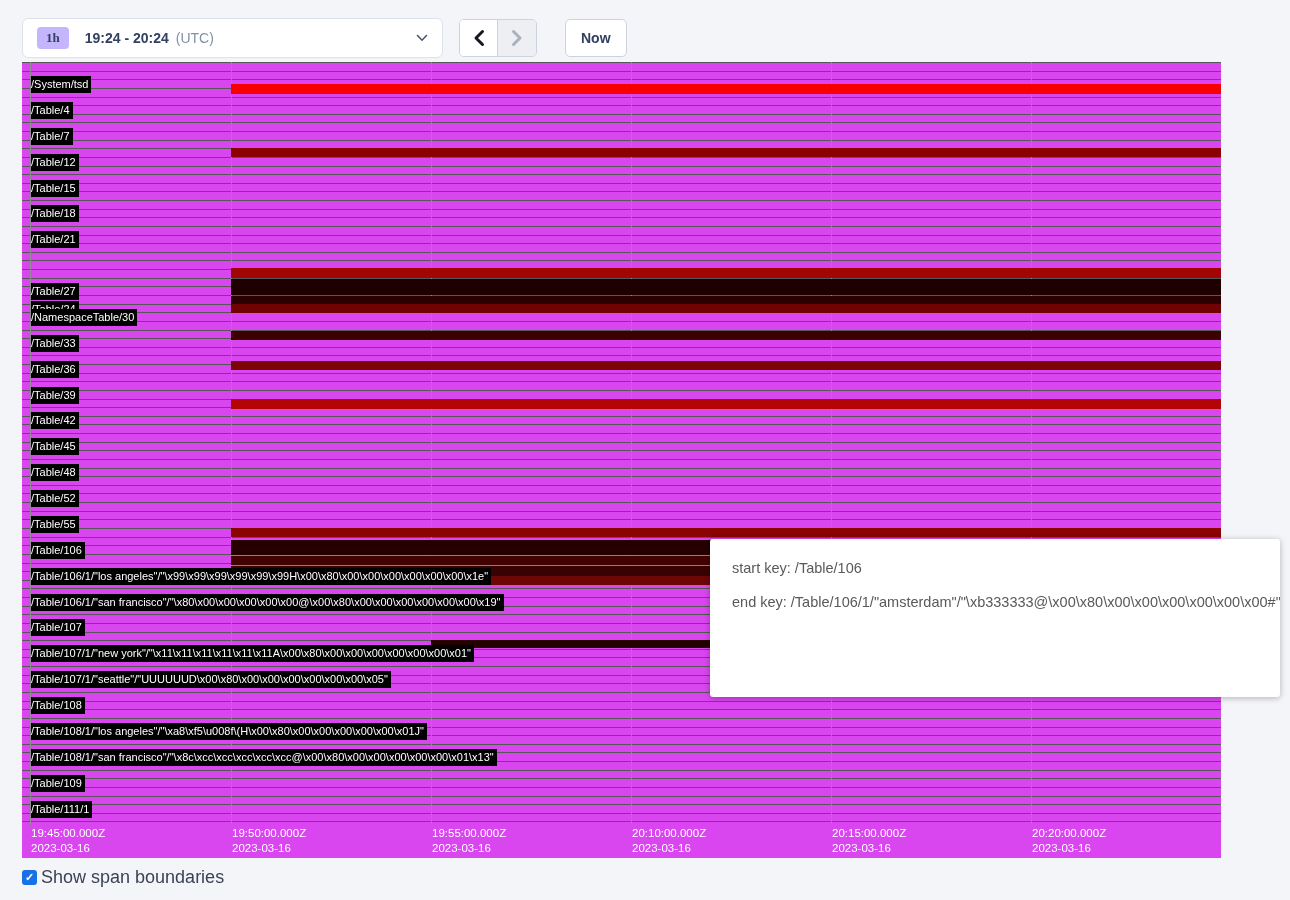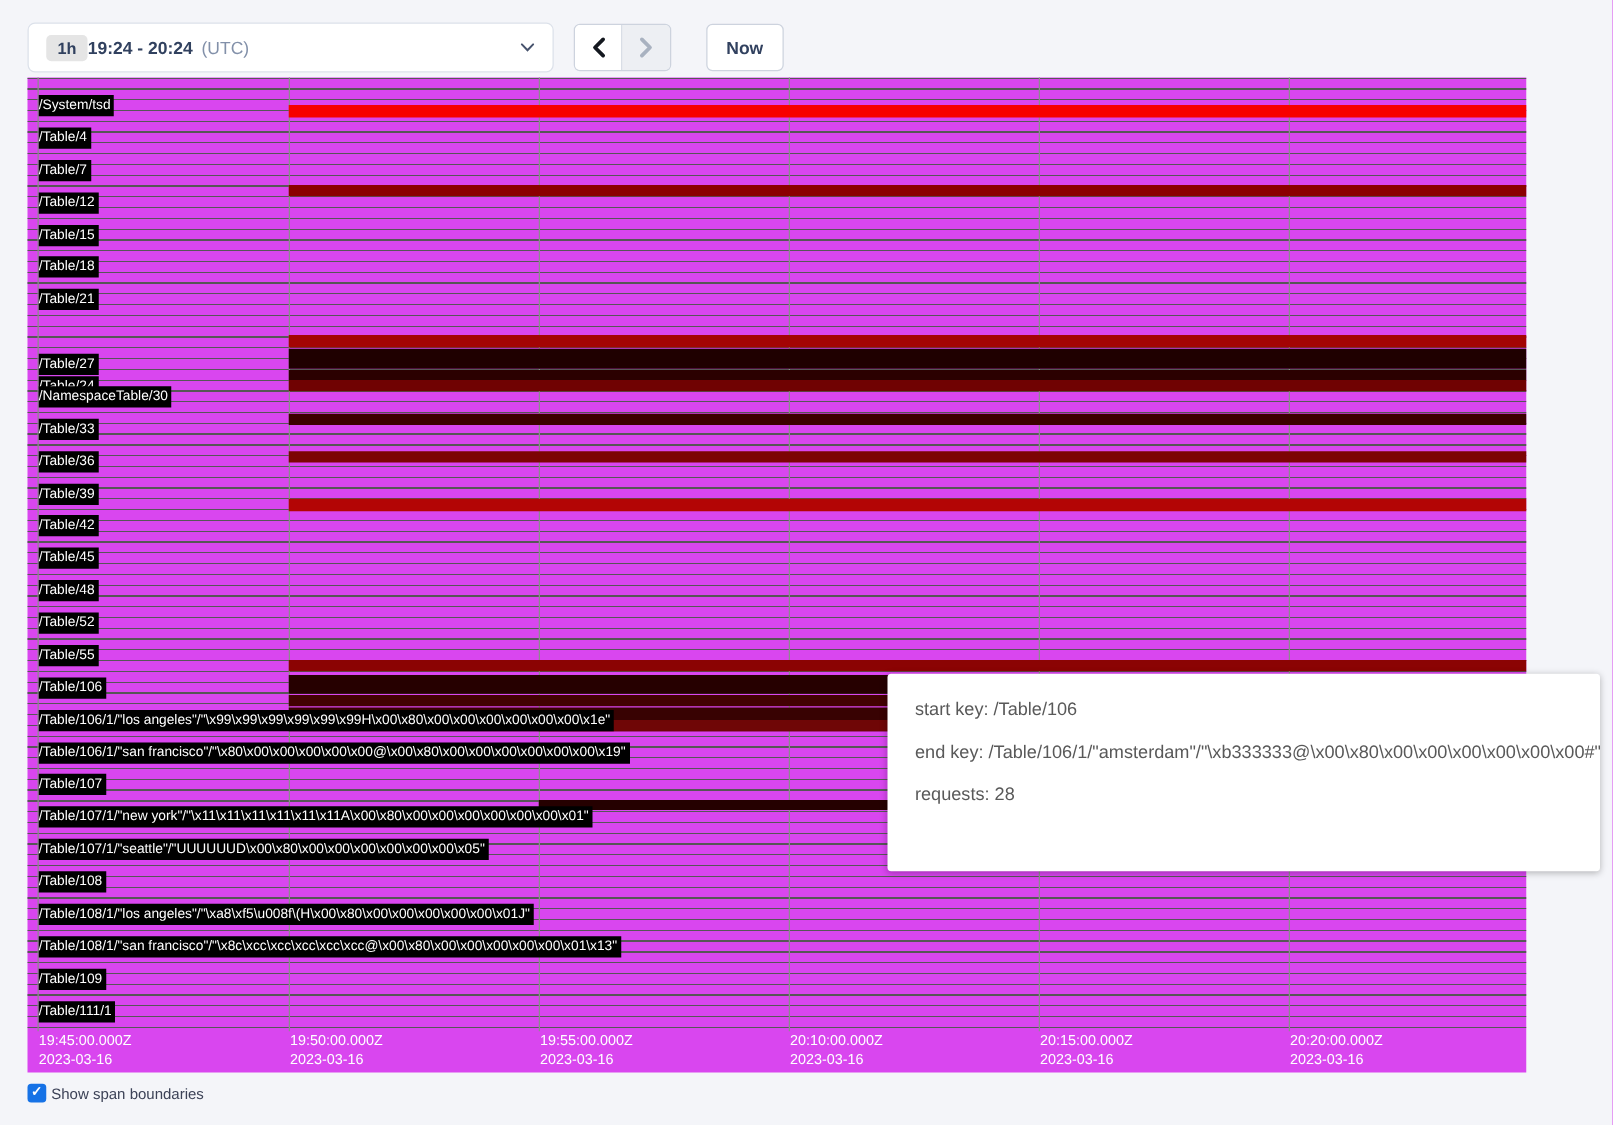--- a/index.html
+++ b/index.html
@@ -11,22 +11,22 @@
   }
 
   
   .toolbar { position: absolute; top: 18px; left: 22px; display: flex; align-items: center; }
   .range-select {
     width: 421px; height: 40px; background: #fff;
     border: 1px solid #dce1ea; border-radius: 6px;
     display: flex; align-items: center; padding: 0 14px; cursor: pointer;
   }
   .duration-badge {
-    background: #e5e5e5; color: #31415f; font-weight: bold; font-size: 13px;
-    border-radius: 4px; padding: 3px 9px; 
+    background: #c4b5fd; color: #31415f; font-weight: bold; font-size: 13px;
+    border-radius: 4px; padding: 3px 9px; margin-right: 16px; font-family: Liberation Serif, serif;
   }
   .range-text { color: #31415f; font-weight: bold; font-size: 14px; }
   .tz-text { color: #8290a9; font-weight: normal; font-size: 14px; margin-left: 7px; }
   .select-caret { margin-left: auto; display: flex; align-items: center; }
 
   .nav-group {
     display: flex; margin-left: 16px; border: 1px solid #cdd3de; border-radius: 5px;
     overflow: hidden; height: 38px;
   }
   .nav-btn { width: 38px; height: 100%; display: flex; align-items: center; justify-content: center; }
@@ -65,21 +65,21 @@
   }
   .tooltip-line { color: #595959; font-size: 14.5px; line-height: 34px; white-space: nowrap; }
 
   
   .footer { position: absolute; left: 22px; top: 867px; display: flex; align-items: center; }
   .checkbox {
     width: 15px; height: 15px; background: #1672e6; border-radius: 3px;
     color: #fff; font-size: 11px; font-weight: bold; text-align: center; line-height: 15px;
     cursor: pointer; flex: 0 0 auto;
   }
-  .checkbox-label { color: #3c4257; font-size: 12px; margin-left: 4px; }
+  .checkbox-label { color: #3c4257; font-size: 18px; margin-left: 4px; }
 </style>
 </head>
 <body>
 
 <div class="toolbar">
   <div class="range-select">
     <span class="duration-badge">1h</span>
     <span class="range-text">19:24 - 20:24</span>
     <span class="tz-text">(UTC)</span>
     <span class="select-caret">
@@ -188,20 +188,19 @@
         <div>20:20:00.000Z</div>
         <div>2023-03-16</div>
       </div>
     </div>
 </div>
 
 <div class="tooltip">
   <div id="tooltip-lines">
       <div class="tooltip-line">start key: /Table/106</div>
       <div class="tooltip-line">end key: /Table/106/1/"amsterdam"/"\xb333333@\x00\x80\x00\x00\x00\x00\x00\x00#"</div>
-      <div class="tooltip-line">requests: 28</div>
     </div>
 </div>
 
 <div class="footer">
   <div class="checkbox" id="span-checkbox">✓</div>
   <span class="checkbox-label">Show span boundaries</span>
 </div>
 
 </body></html>

